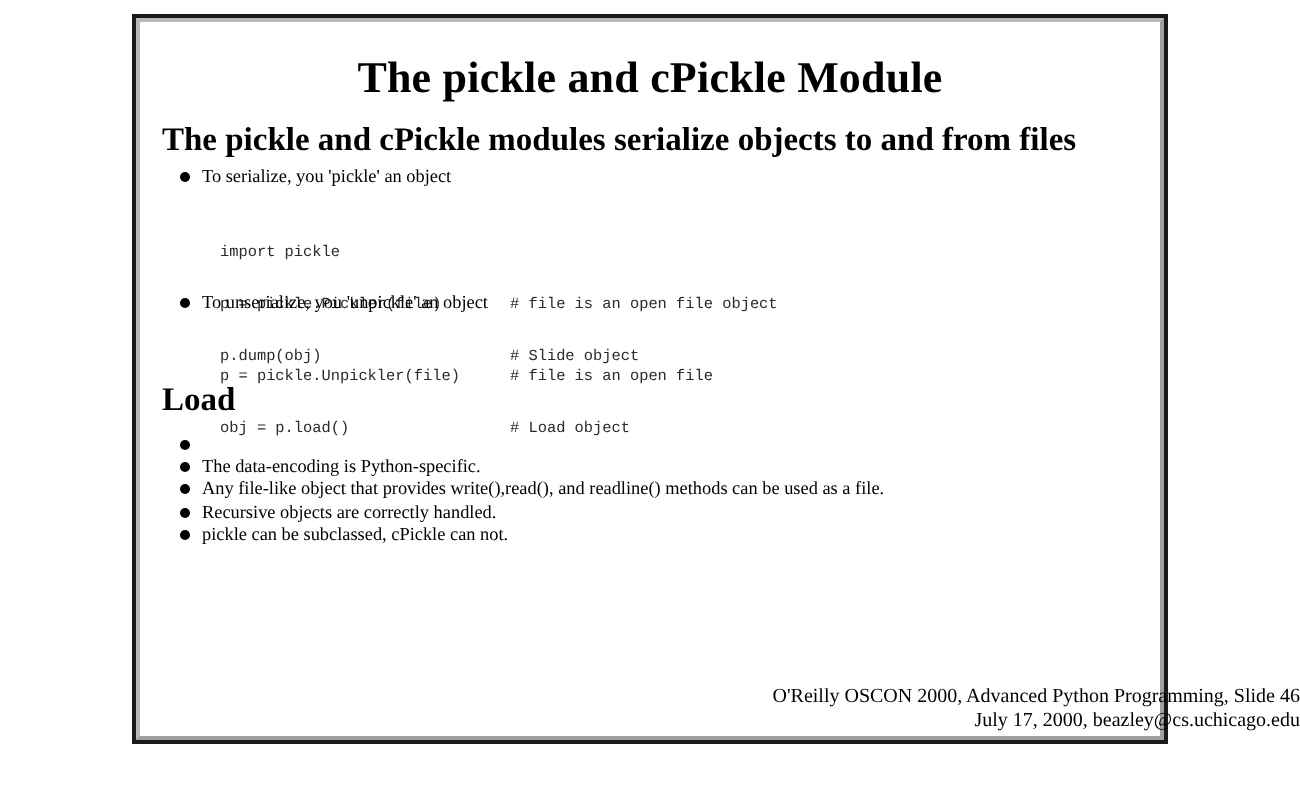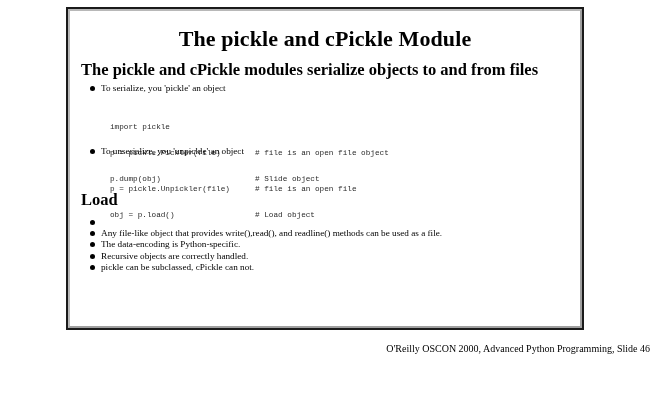--- a/index.html
+++ b/index.html
@@ -2,21 +2,21 @@
 <html><head>
 <meta charset="utf-8">
 <style>
   * { margin: 0; padding: 0; box-sizing: border-box; }
   html, body { width: 650px; height: 400px; background: #ffffff; overflow: hidden; }
   body { position: relative; font-family: "Liberation Serif", "DejaVu Serif", serif; color: #000; }
 
   .slide-frame {
     position: absolute;
     left: 66px; top: 7px;
-    width: 518px; height: 323px;
+    width: 518px; height: 365px;
     border: 2px solid #1a1a1a;
   }
   .slide-frame-inner {
     position: absolute;
     left: 0; top: 0; right: 0; bottom: 0;
     border: 2px solid #b8b8b8;
     border-right-color: #a0a0a0;
     border-bottom-color: #a0a0a0;
   }
 
@@ -136,32 +136,33 @@
   </div>
 
   <h2 class="section-heading notes-heading">Load</h2>
 
   <div class="notes-list">
     <div class="bullet-item">
       <span class="bullet-dot"></span>
     </div>
     <div class="bullet-item">
       <span class="bullet-dot"></span>
-      <span>Any file-like object that provides write(),read(), and readline() methods can be used as a file.</span>
+      <span>The data-encoding is Python-specific.</span>
     </div>
     <div class="bullet-item">
       <span class="bullet-dot"></span>
-      <span>The data-encoding is Python-specific.</span>
+      <span>Any file-like object that provides write(),read(), and readline() methods can be used as a file.</span>
     </div>
     <div class="bullet-item">
       <span class="bullet-dot"></span>
       <span>Recursive objects are correctly handled.</span>
     </div>
     <div class="bullet-item">
       <span class="bullet-dot"></span>
       <span>pickle can be subclassed, cPickle can not.</span>
     </div>
   </div>
 </div>
 
 <div class="footer">
   <span class="footer-line">O'Reilly OSCON 2000, Advanced Python Programming, Slide 46</span>
+  <span class="footer-line">July 17, 2000, beazley@cs.uchicago.edu</span>
 </div>
 
 </body></html>

